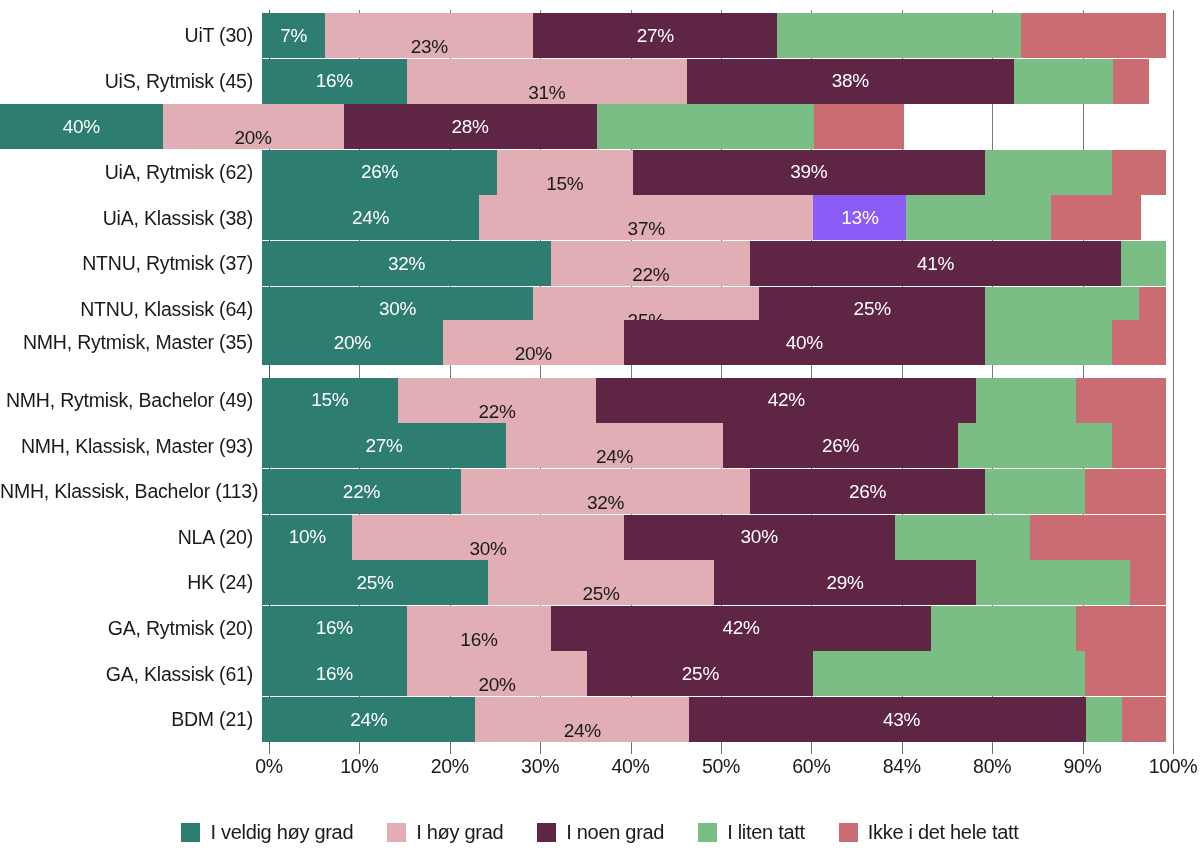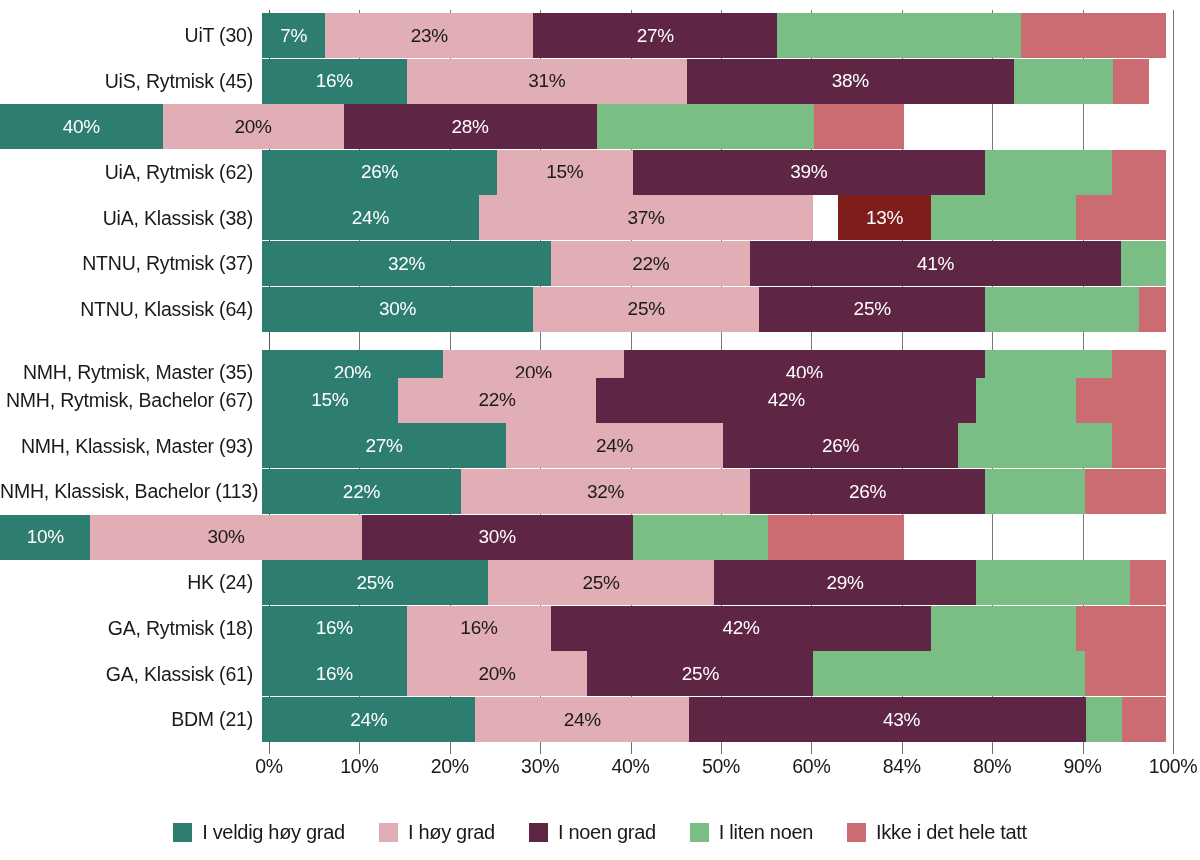--- a/index.html
+++ b/index.html
@@ -64,21 +64,21 @@
     display: flex;
     align-items: center;
     justify-content: center;
     font-size: 19px;
     letter-spacing: -0.3px;
     overflow: hidden;
     white-space: nowrap;
   }
 
   .seg.s0 { background: #2E7D71; color: #ffffff; }
-  .seg.s1 { background: #E0AEB4; color: #1a1a1a; }
+  .seg.s1 { background: #E0AEB4; color: #1a1a1a; align-items: flex-end; }
   .seg.s2 { background: #5E2545; color: #ffffff; }
   .seg.s3 { background: #7BBE85; color: #1a1a1a; }
   .seg.s4 { background: #CB6B72; color: #1a1a1a; }
 
   
   .grid-layer {
     position: absolute;
     left: 269px;
     top: 10px;
     width: 904px;
@@ -240,21 +240,21 @@
       </div>
       <div class="row" style="top: 195.4px;">
         <div class="row-label">UiA, Klassisk (38)</div>
         <div class="bar">
           <div class="seg s0" style="width: 216.96px; background: rgb(46, 125, 113);">
             <span>24%</span>
           </div>
           <div class="seg s1" style="width: 334.48px; background: rgb(224, 174, 180);">
             <span>37%</span>
           </div>
-          <div class="seg s2" style="width: 93px; background: #7f1d1d; margin-left: 25px;">
+          <div class="seg s2" style="width: 93px; background: #8b5cf6;">
             <span>13%</span>
           </div>
           <div class="seg s3" style="width: 144.64px; background: rgb(123, 190, 133);"></div>
           <div class="seg s4" style="width: 90.4px; background: rgb(203, 107, 114);"></div>
         </div>
       </div>
       <div class="row" style="top: 241px;">
         <div class="row-label">NTNU, Rytmisk (37)</div>
         <div class="bar">
           <div class="seg s0" style="width: 289.28px; background: rgb(46, 125, 113);">
@@ -278,38 +278,38 @@
           <div class="seg s1" style="width: 226px; background: rgb(224, 174, 180);">
             <span>25%</span>
           </div>
           <div class="seg s2" style="width: 226px; background: rgb(94, 37, 69);">
             <span>25%</span>
           </div>
           <div class="seg s3" style="width: 153.68px; background: rgb(123, 190, 133);"></div>
           <div class="seg s4" style="width: 27.12px; background: rgb(203, 107, 114);"></div>
         </div>
       </div>
-      <div class="row" style="top: 350px;">
+      <div class="row" style="top: 320px;">
         <div class="row-label">NMH, Rytmisk, Master (35)</div>
         <div class="bar">
           <div class="seg s0" style="width: 180.8px; background: rgb(46, 125, 113);">
             <span>20%</span>
           </div>
           <div class="seg s1" style="width: 180.8px; background: rgb(224, 174, 180);">
             <span>20%</span>
           </div>
           <div class="seg s2" style="width: 361.6px; background: rgb(94, 37, 69);">
             <span>40%</span>
           </div>
           <div class="seg s3" style="width: 126.56px; background: rgb(123, 190, 133);"></div>
           <div class="seg s4" style="width: 54.24px; background: rgb(203, 107, 114);"></div>
         </div>
       </div>
       <div class="row" style="top: 377.8px;">
-        <div class="row-label">NMH, Rytmisk, Bachelor (67)</div>
+        <div class="row-label">NMH, Rytmisk, Bachelor (49)</div>
         <div class="bar">
           <div class="seg s0" style="width: 135.6px; background: rgb(46, 125, 113);">
             <span>15%</span>
           </div>
           <div class="seg s1" style="width: 198.88px; background: rgb(224, 174, 180);">
             <span>22%</span>
           </div>
           <div class="seg s2" style="width: 379.68px; background: rgb(94, 37, 69);">
             <span>42%</span>
           </div>
@@ -343,20 +343,21 @@
             <span>32%</span>
           </div>
           <div class="seg s2" style="width: 235.04px; background: rgb(94, 37, 69);">
             <span>26%</span>
           </div>
           <div class="seg s3" style="width: 99.44px; background: rgb(123, 190, 133);"></div>
           <div class="seg s4" style="width: 81.36px; background: rgb(203, 107, 114);"></div>
         </div>
       </div>
       <div class="row" style="top: 514.6px;">
+        <div class="row-label">NLA (20)</div>
         <div class="bar">
           <div class="seg s0" style="width: 90.4px; background: rgb(46, 125, 113);">
             <span>10%</span>
           </div>
           <div class="seg s1" style="width: 271.2px; background: rgb(224, 174, 180);">
             <span>30%</span>
           </div>
           <div class="seg s2" style="width: 271.2px; background: rgb(94, 37, 69);">
             <span>30%</span>
           </div>
@@ -374,21 +375,21 @@
             <span>25%</span>
           </div>
           <div class="seg s2" style="width: 262.16px; background: rgb(94, 37, 69);">
             <span>29%</span>
           </div>
           <div class="seg s3" style="width: 153.68px; background: rgb(123, 190, 133);"></div>
           <div class="seg s4" style="width: 36.16px; background: rgb(203, 107, 114);"></div>
         </div>
       </div>
       <div class="row" style="top: 605.8px;">
-        <div class="row-label">GA, Rytmisk (18)</div>
+        <div class="row-label">GA, Rytmisk (20)</div>
         <div class="bar">
           <div class="seg s0" style="width: 144.64px; background: rgb(46, 125, 113);">
             <span>16%</span>
           </div>
           <div class="seg s1" style="width: 144.64px; background: rgb(224, 174, 180);">
             <span>16%</span>
           </div>
           <div class="seg s2" style="width: 379.68px; background: rgb(94, 37, 69);">
             <span>42%</span>
           </div>
@@ -465,21 +466,21 @@
       <div class="legend-item">
         <span class="legend-swatch" style="background: rgb(224, 174, 180);"></span>
         <span class="legend-text">I høy grad</span>
       </div>
       <div class="legend-item">
         <span class="legend-swatch" style="background: rgb(94, 37, 69);"></span>
         <span class="legend-text">I noen grad</span>
       </div>
       <div class="legend-item">
         <span class="legend-swatch" style="background: rgb(123, 190, 133);"></span>
-        <span class="legend-text">I liten noen</span>
+        <span class="legend-text">I liten tatt</span>
       </div>
       <div class="legend-item">
         <span class="legend-swatch" style="background: rgb(203, 107, 114);"></span>
         <span class="legend-text">Ikke i det hele tatt</span>
       </div>
     </div>
 
 </div>
 
 </body></html>

